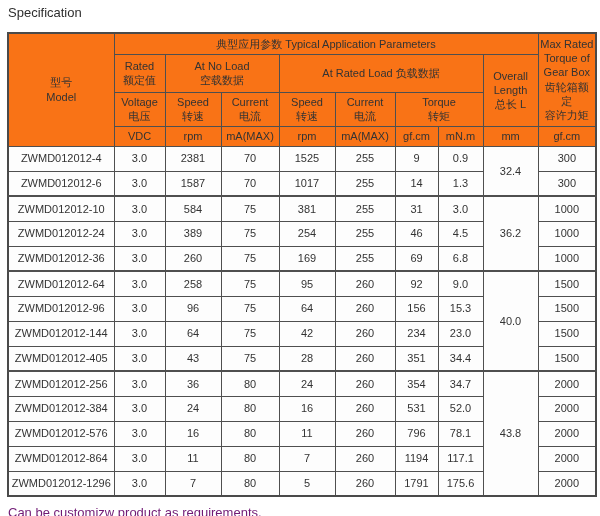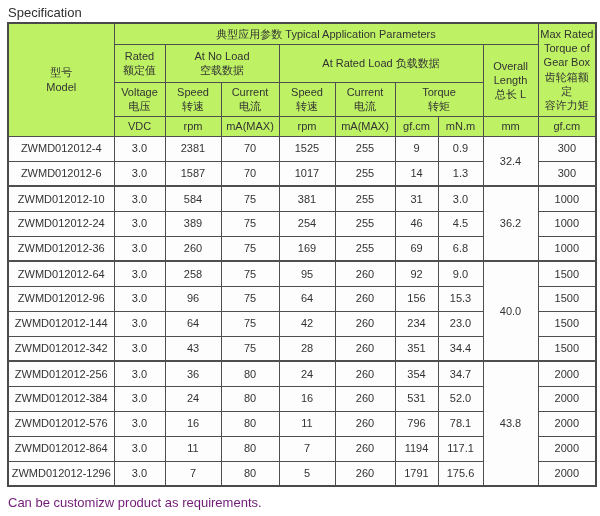--- a/index.html
+++ b/index.html
@@ -7,21 +7,21 @@
     padding: 0;
     background: #ffffff;
     width: 600px;
     height: 516px;
     overflow: hidden;
     font-family: "Liberation Sans", sans-serif;
     color: #333333;
   }
   .page-title {
     font-size: 13px;
-    padding: 5px 0 2px 8px;
+    padding: 5px 0 12px 8px;
     color: #2e2e2e;
   }
   table.spec {
     border-collapse: collapse;
     table-layout: fixed;
     width: 588px;
     margin-left: 7px;
     border: 2px solid #4a4a4a;
   }
   table.spec th, table.spec td {
@@ -29,21 +29,21 @@
     text-align: center;
     vertical-align: middle;
     padding: 0 1px;
     font-weight: normal;
     font-size: 11px;
     line-height: 1.3;
     white-space: pre-line;
     color: #333333;
     overflow: hidden;
   }
-  table.spec thead th { background: #bef264; }
+  table.spec thead th { background: #f97316; }
   table.spec tbody td { background: #fdfdfd; }
   tr.hrow1 { height: 21px; }
   tr.hrow2 { height: 38px; }
   tr.hrow3 { height: 34px; }
   tr.hrow4 { height: 20px; margin-left: 20px; }
   tbody tr { height: 25px; }
   tbody tr.group-start td { border-top-width: 2px; }
   .footer-note {
     font-size: 13px;
     padding: 8px 0 0 8px;
@@ -201,21 +201,21 @@
       <td>3.0</td>
       <td>64</td>
       <td>75</td>
       <td>42</td>
       <td>260</td>
       <td>234</td>
       <td>23.0</td>
       <td>1500</td>
     </tr>
     <tr>
-      <td>ZWMD012012-342</td>
+      <td>ZWMD012012-405</td>
       <td>3.0</td>
       <td>43</td>
       <td>75</td>
       <td>28</td>
       <td>260</td>
       <td>351</td>
       <td>34.4</td>
       <td>1500</td>
     </tr>
     <tr class="group-start">

